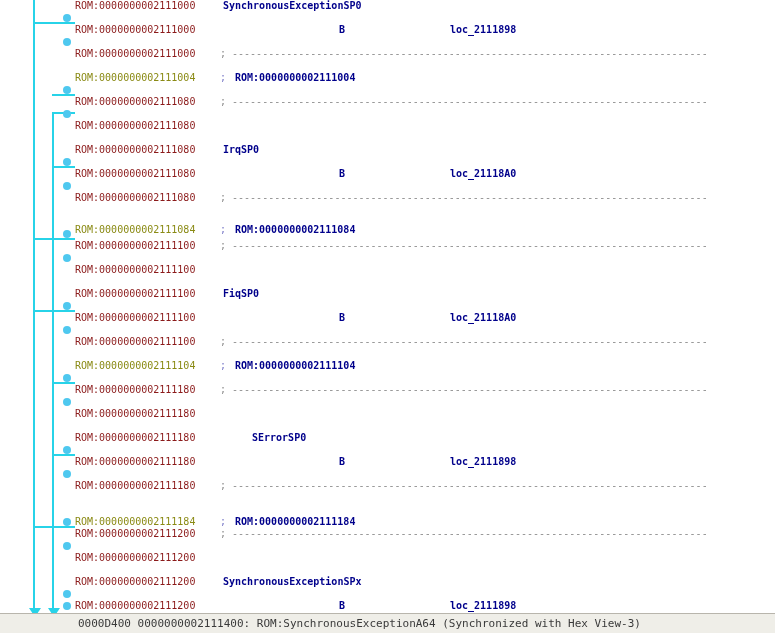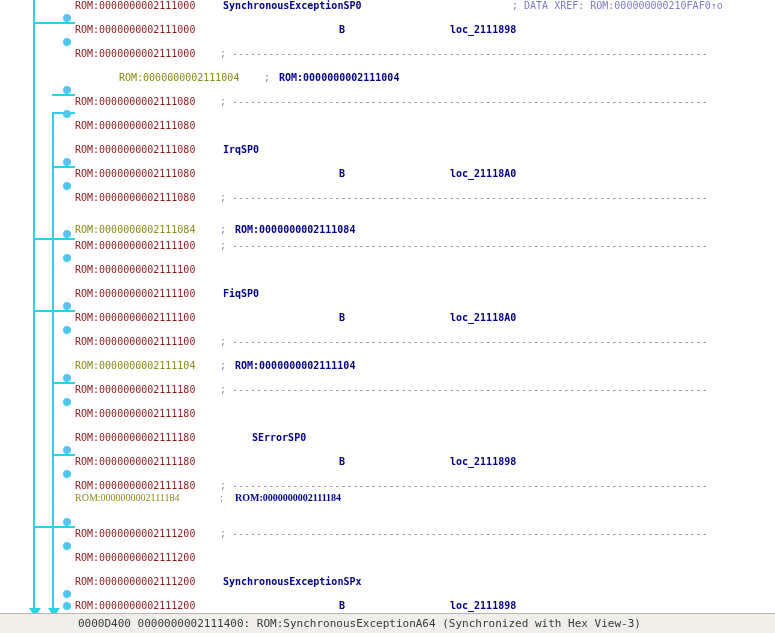--- a/index.html
+++ b/index.html
@@ -79,42 +79,42 @@
       <div class="bpdot" style="left: 63px; top: 470px;"></div>
       <div class="bpdot" style="left: 63px; top: 518px;"></div>
       <div class="bpdot" style="left: 63px; top: 542px;"></div>
       <div class="bpdot" style="left: 63px; top: 590px;"></div>
       <div class="bpdot" style="left: 63px; top: 602px;"></div>
     </div>
 
   <div id="leftedge"></div>
 
   <div id="codepane">
-      <div class="row" style="top: 0px;"><span class="addr">ROM:0000000002111000 </span><span class="txt c-label" style="left: 148px;">SynchronousExceptionSP0</span><span class="txt c-cmt" style="left: 437px;">; DATA XREF: ROM:000000000210FAF0↑o</span></div>
+      <div class="row" style="top: 0px;"><span class="addr">ROM:0000000002111000 </span><span class="txt c-label" style="left: 148px;">SynchronousExceptionSP0</span></div>
       <div class="row" style="top: 12px;"><span class="addr">ROM:0000000002111000 </span><span class="txt c-mnem" style="left: 264px;">B</span><span class="txt c-ref" style="left: 375px;">loc_2111898</span></div>
       <div class="row" style="top: 24px;"><span class="addr">ROM:0000000002111000 </span><span class="txt c-dash" style="left: 145px;">; -------------------------------------------------------------------------------</span></div>
-      <div class="row" style="top: 36px; margin-left: 44px;"><span class="addr-undef">ROM:0000000002111004 </span><span class="txt c-cmt" style="left: 145px;">; </span><span class="txt c-cmt-b" style="left: 160px;">ROM:0000000002111004</span></div>
+      <div class="row" style="top: 36px;"><span class="addr-undef">ROM:0000000002111004 </span><span class="txt c-cmt" style="left: 145px;">; </span><span class="txt c-cmt-b" style="left: 160px;">ROM:0000000002111004</span></div>
       <div class="row" style="top: 48px;"><span class="addr">ROM:0000000002111080 </span><span class="txt c-dash" style="left: 145px;">; -------------------------------------------------------------------------------</span></div>
       <div class="row" style="top: 60px;"><span class="addr">ROM:0000000002111080 </span></div>
       <div class="row" style="top: 72px;"><span class="addr">ROM:0000000002111080 </span><span class="txt c-label" style="left: 148px;">IrqSP0</span></div>
       <div class="row" style="top: 84px;"><span class="addr">ROM:0000000002111080 </span><span class="txt c-mnem" style="left: 264px;">B</span><span class="txt c-ref" style="left: 375px;">loc_21118A0</span></div>
       <div class="row" style="top: 96px;"><span class="addr">ROM:0000000002111080 </span><span class="txt c-dash" style="left: 145px;">; -------------------------------------------------------------------------------</span></div>
       <div class="row" style="top: 116px;"><span class="addr-undef">ROM:0000000002111084 </span><span class="txt c-cmt" style="left: 145px;">; </span><span class="txt c-cmt-b" style="left: 160px;">ROM:0000000002111084</span></div>
       <div class="row" style="top: 120px;"><span class="addr">ROM:0000000002111100 </span><span class="txt c-dash" style="left: 145px;">; -------------------------------------------------------------------------------</span></div>
       <div class="row" style="top: 132px;"><span class="addr">ROM:0000000002111100 </span></div>
       <div class="row" style="top: 144px;"><span class="addr">ROM:0000000002111100 </span><span class="txt c-label" style="left: 148px;">FiqSP0</span></div>
       <div class="row" style="top: 156px;"><span class="addr">ROM:0000000002111100 </span><span class="txt c-mnem" style="left: 264px;">B</span><span class="txt c-ref" style="left: 375px;">loc_21118A0</span></div>
       <div class="row" style="top: 168px;"><span class="addr">ROM:0000000002111100 </span><span class="txt c-dash" style="left: 145px;">; -------------------------------------------------------------------------------</span></div>
       <div class="row" style="top: 180px;"><span class="addr-undef">ROM:0000000002111104 </span><span class="txt c-cmt" style="left: 145px;">; </span><span class="txt c-cmt-b" style="left: 160px;">ROM:0000000002111104</span></div>
       <div class="row" style="top: 192px;"><span class="addr">ROM:0000000002111180 </span><span class="txt c-dash" style="left: 145px;">; -------------------------------------------------------------------------------</span></div>
       <div class="row" style="top: 204px;"><span class="addr">ROM:0000000002111180 </span></div>
       <div class="row" style="top: 216px;"><span class="addr">ROM:0000000002111180 </span><span class="txt c-label" style="left: 148px; margin-left: 29px;">SErrorSP0</span></div>
       <div class="row" style="top: 228px;"><span class="addr">ROM:0000000002111180 </span><span class="txt c-mnem" style="left: 264px;">B</span><span class="txt c-ref" style="left: 375px;">loc_2111898</span></div>
       <div class="row" style="top: 240px;"><span class="addr">ROM:0000000002111180 </span><span class="txt c-dash" style="left: 145px;">; -------------------------------------------------------------------------------</span></div>
-      <div class="row" style="top: 240px; font-family: Liberation Serif, serif;"><span class="addr-undef">ROM:0000000002111184 </span><span class="txt c-cmt" style="left: 145px;">; </span><span class="txt c-cmt-b" style="left: 160px;">ROM:0000000002111184</span></div>
+      <div class="row" style="top: 264px;"><span class="addr-undef">ROM:0000000002111184 </span><span class="txt c-cmt" style="left: 145px;">; </span><span class="txt c-cmt-b" style="left: 160px;">ROM:0000000002111184</span></div>
       <div class="row" style="top: 264px;"><span class="addr">ROM:0000000002111200 </span><span class="txt c-dash" style="left: 145px;">; -------------------------------------------------------------------------------</span></div>
       <div class="row" style="top: 276px;"><span class="addr">ROM:0000000002111200 </span></div>
       <div class="row" style="top: 288px;"><span class="addr">ROM:0000000002111200 </span><span class="txt c-label" style="left: 148px; text-align: center;">SynchronousExceptionSPx</span></div>
       <div class="row" style="top: 300px;"><span class="addr">ROM:0000000002111200 </span><span class="txt c-mnem" style="left: 264px;">B</span><span class="txt c-ref" style="left: 375px;">loc_2111898</span></div>
     </div>
 
   <div id="statusleftpad"></div>
   <div id="statusbar">
     <div id="statusline">0000D400 0000000002111400: ROM:SynchronousExceptionA64 (Synchronized with Hex View-3)</div>
   </div>

